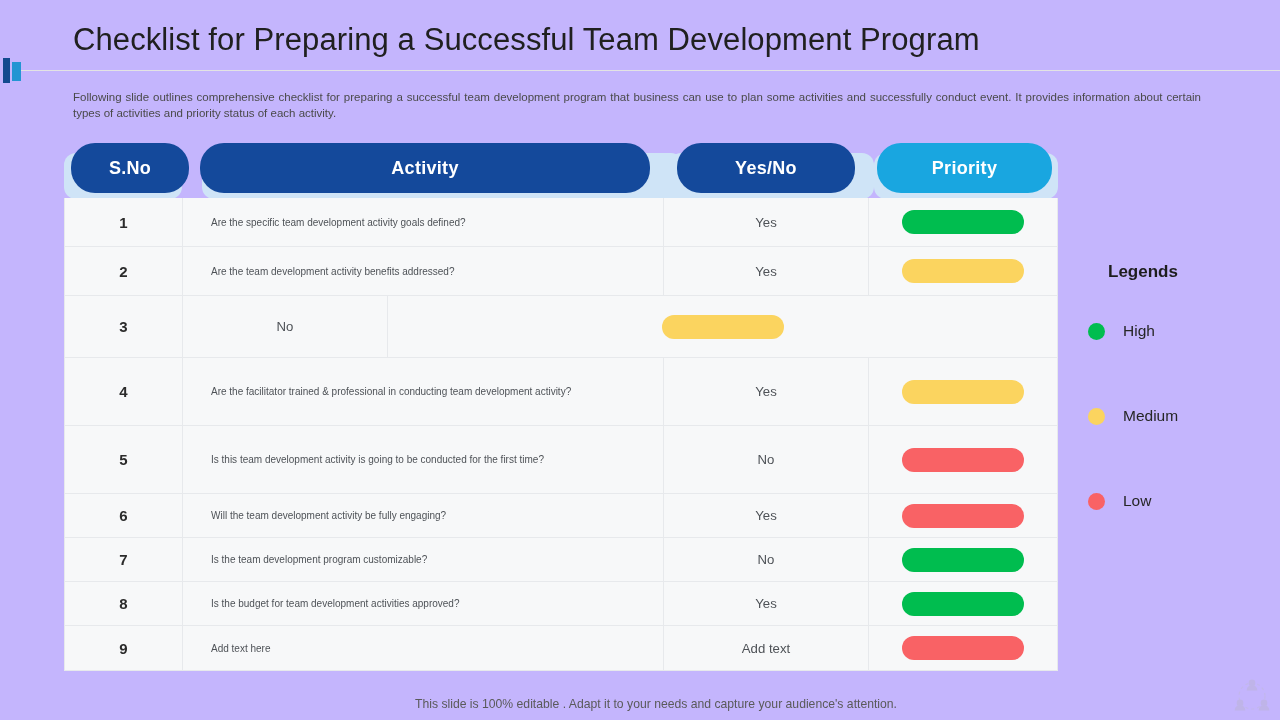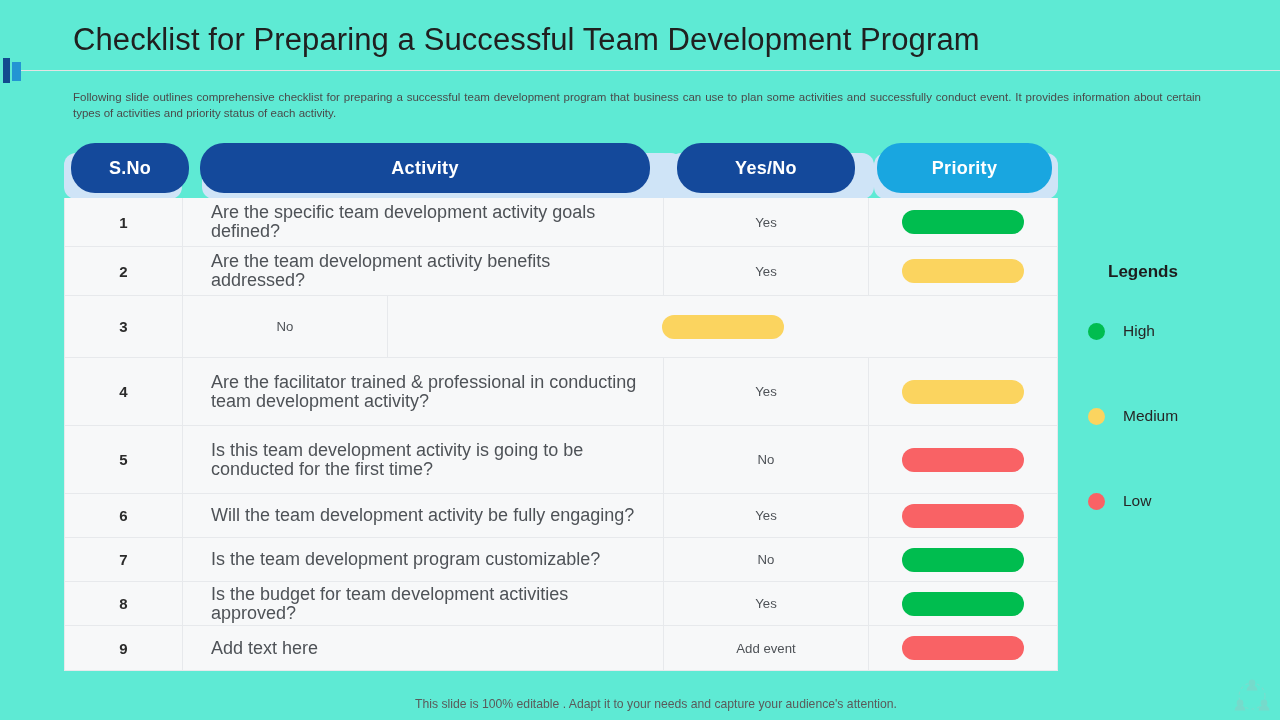--- a/index.html
+++ b/index.html
@@ -2,21 +2,21 @@
 <html><head>
 <meta charset="utf-8">
 <style>
   * { box-sizing: border-box; margin: 0; padding: 0; }
   html, body {
     width: 1280px; height: 720px;
     background: #ffffff;
     font-family: "Liberation Sans", sans-serif;
     overflow: hidden;
   }
-  .slide { position: relative; width: 1280px; height: 720px; background: #5eead4; }
+  .slide { position: relative; width: 1280px; height: 720px; background: #c4b5fd; }
 
   
   .title {
     position: absolute;
     left: 73px; top: 22px;
     font-size: 31px;
     font-weight: 400;
     color: #202020;
     letter-spacing: 0.1px;
     white-space: nowrap;
@@ -59,21 +59,21 @@
     width: 118px; flex: 0 0 118px;
     border-right: 1px solid #e7e9ec;
     display: flex; align-items: center; justify-content: center;
     font-size: 15px; font-weight: 700; color: #2b2b2b;
   }
   .c-act {
     width: 481px; flex: 0 0 481px;
     border-right: 1px solid #e7e9ec;
     display: flex; align-items: center;
     padding: 10px 18px 10px 28px;
-    font-size: 18px; line-height: 19px; color: #4e5257;
+    font-size: 10px; line-height: 19px; color: #4e5257;
   }
   .c-yn {
     width: 205px; flex: 0 0 205px;
     border-right: 1px solid #e7e9ec;
     display: flex; align-items: center; justify-content: center;
     font-size: 13.2px; color: #4e5257;
   }
   .c-pr {
     flex: 1 1 auto;
     display: flex; align-items: center; justify-content: center;
@@ -210,21 +210,21 @@
       <div class="c-act">Is the budget for team development activities approved?</div>
       <div class="c-yn">Yes</div>
       <div class="c-pr">
         <div class="pbar" style="background: rgb(0, 189, 79);"></div>
       </div>
     </div>
 
     <div class="trow" style="height:44px;">
       <div class="c-no">9</div>
       <div class="c-act">Add text here</div>
-      <div class="c-yn">Add event</div>
+      <div class="c-yn">Add text</div>
       <div class="c-pr">
         <div class="pbar" style="background: rgb(249, 98, 101);"></div>
       </div>
     </div>
 
   </div>
 
   <div class="legend">
     <div class="legend-title">Legends</div>
 

